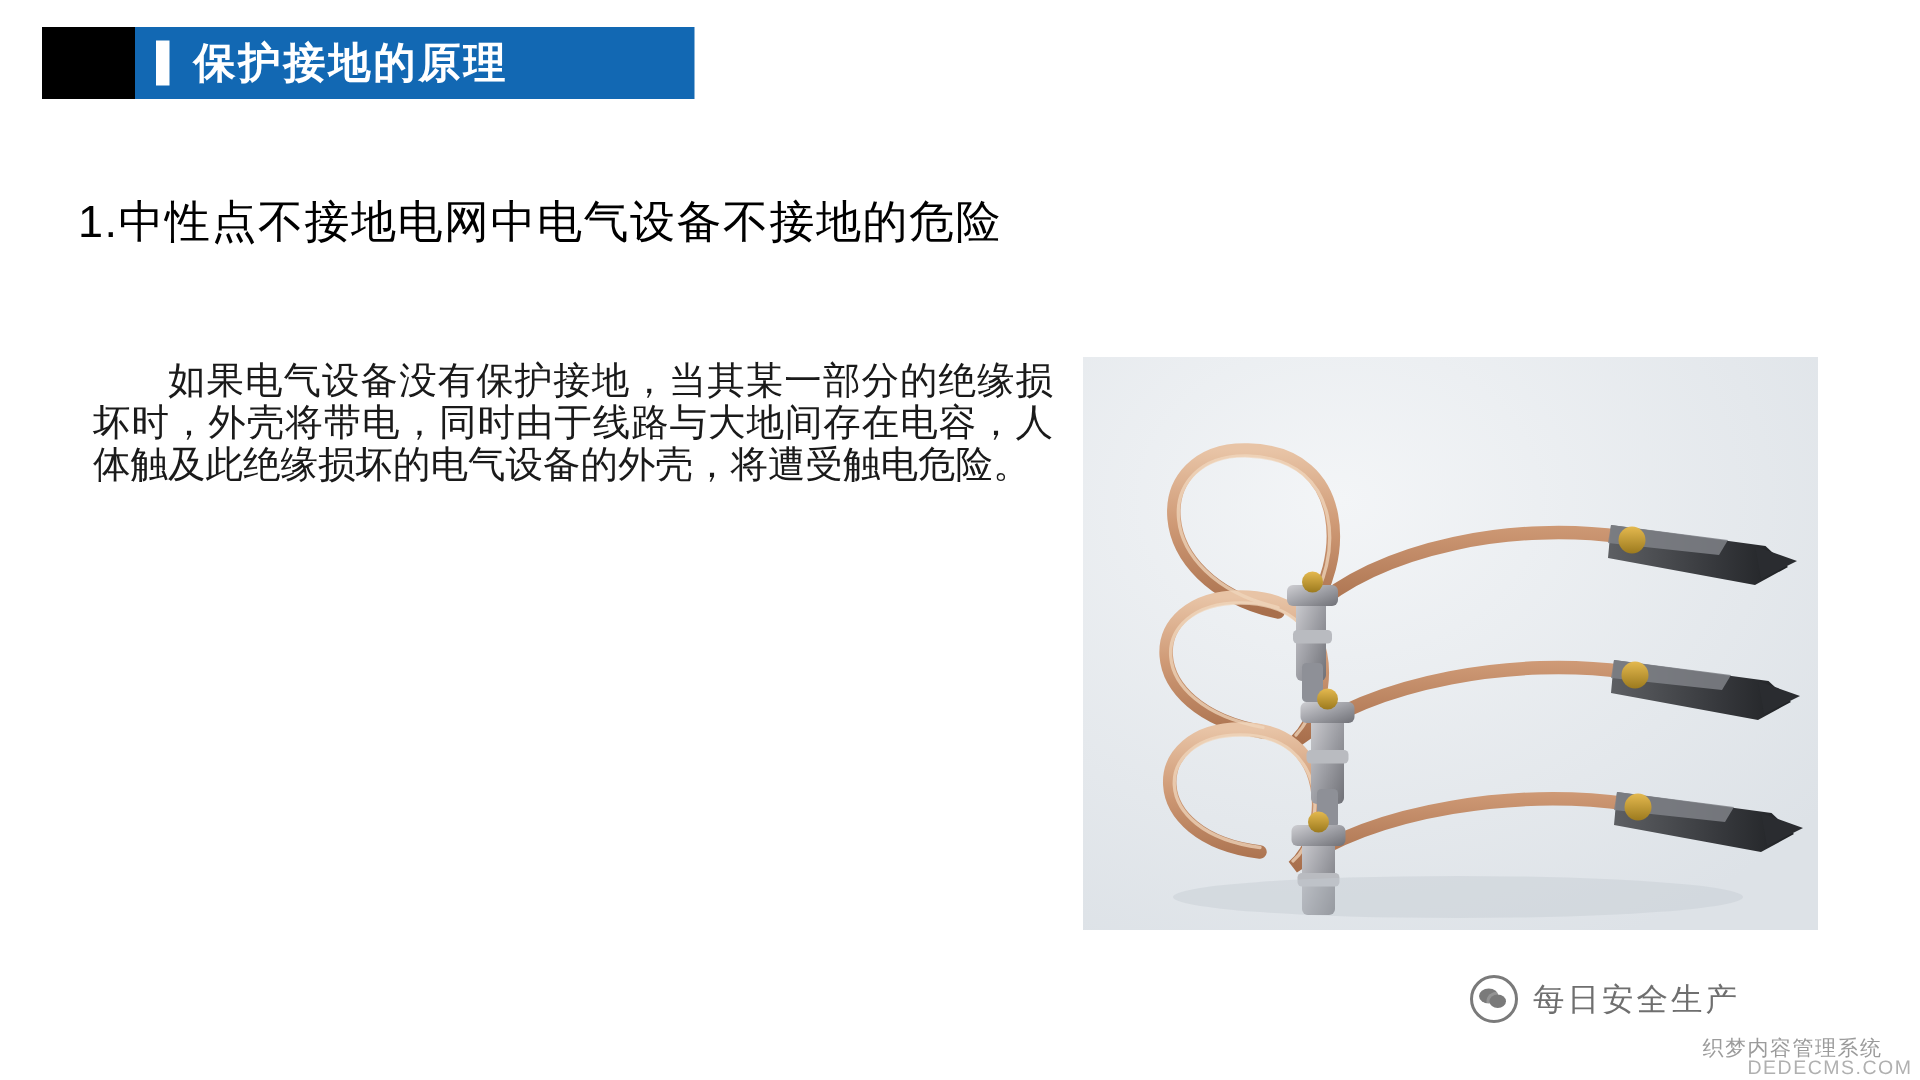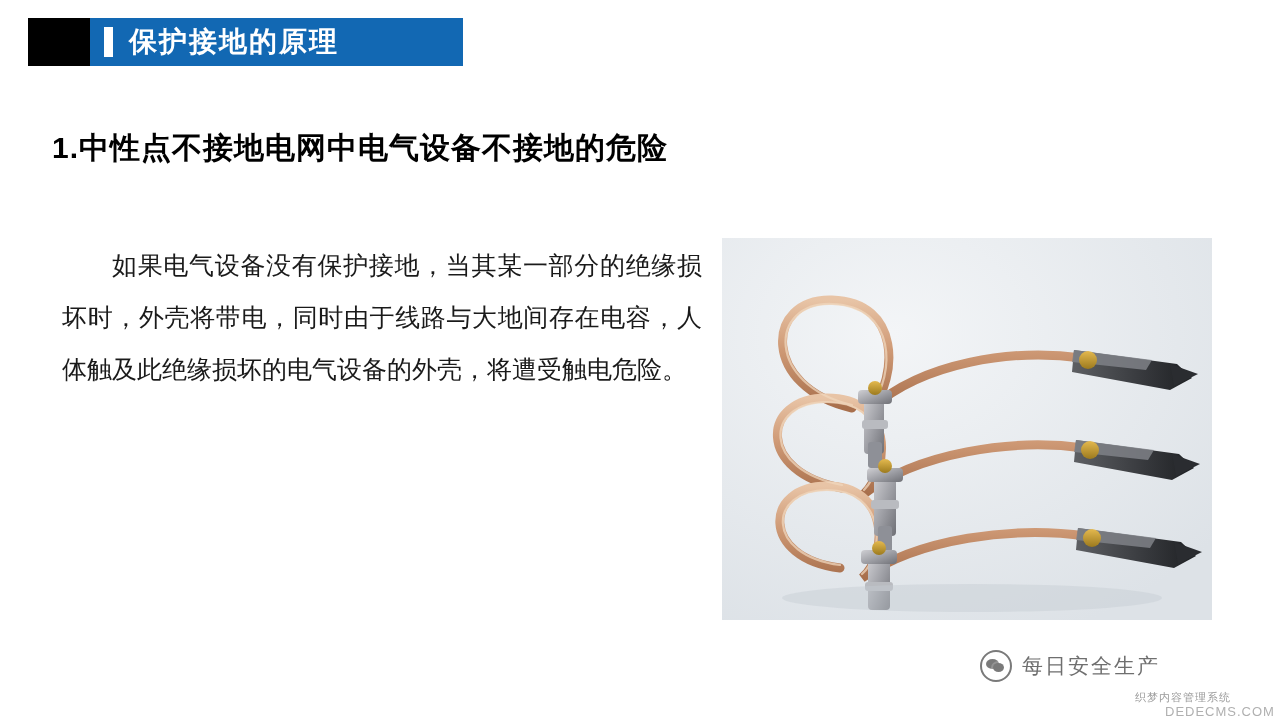--- a/index.html
+++ b/index.html
@@ -68,35 +68,35 @@
     align-items: center;
     height: 100%;
   }
 
   
   .section-heading {
     position: absolute;
     left: 52px;
     top: 128px;
     font-size: 30px;
-    font-weight: bold;
+    font-weight: normal;
     color: #000000;
     letter-spacing: 1px;
     white-space: nowrap;
   }
 
   
   .body-text {
     position: absolute;
     left: 62px;
     top: 240px;
     width: 640px;
     font-family: "DejaVu Serif", "Liberation Serif", serif;
     font-size: 25px;
-    line-height: 52px;
+    line-height: 28px;
     color: #1a1a1a;
     text-align: justify;
   }
   .body-text p {
     margin: 0;
     text-indent: 2em;
   }
   .highlight {
     color: #ffd100;
     font-weight: bold;
@@ -160,21 +160,21 @@
   }
   .wechat-text {
     font-size: 21px;
     letter-spacing: 2px;
     color: #6f6f6f;
   }
   .dedecms-1 {
     position: absolute;
     left: 1135px;
     top: 690px;
-    font-size: 11px;
+    font-size: 14px;
     color: #9b9b9b;
     letter-spacing: 1px;
   }
   .dedecms-2 {
     position: absolute;
     left: 1165px;
     top: 704px;
     font-size: 13px;
     color: #b0b0b0;
     letter-spacing: 1px;

